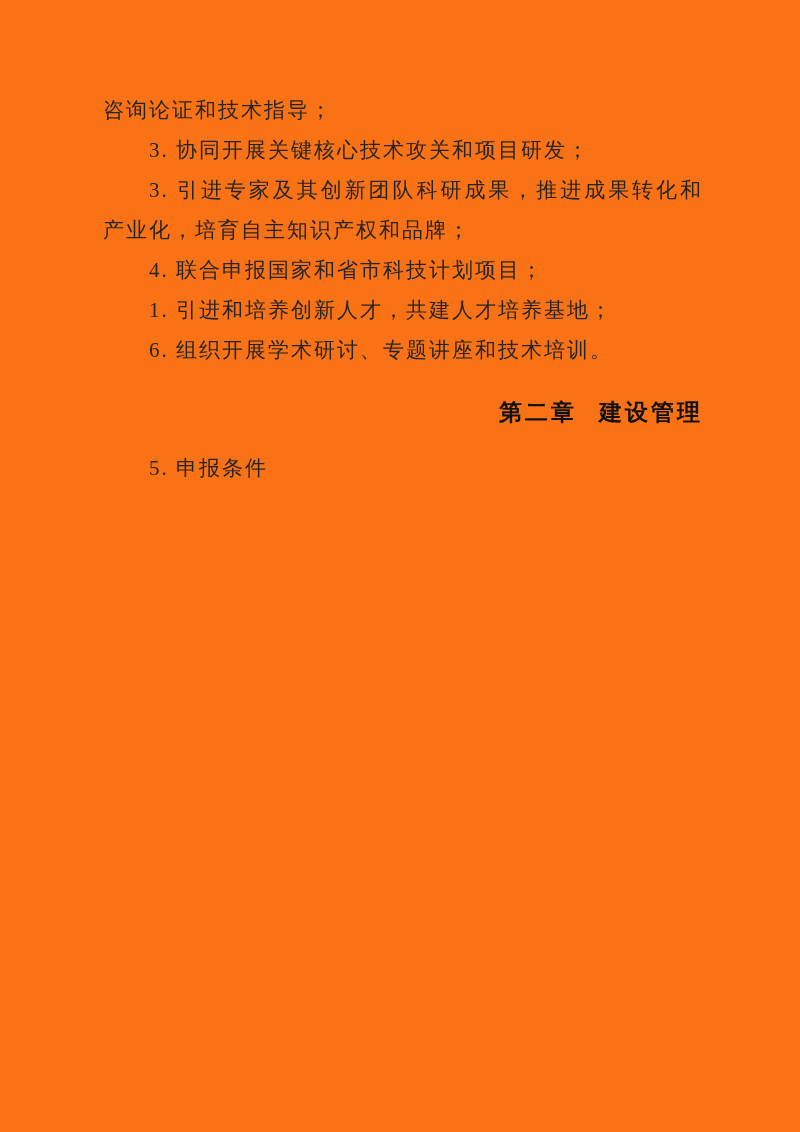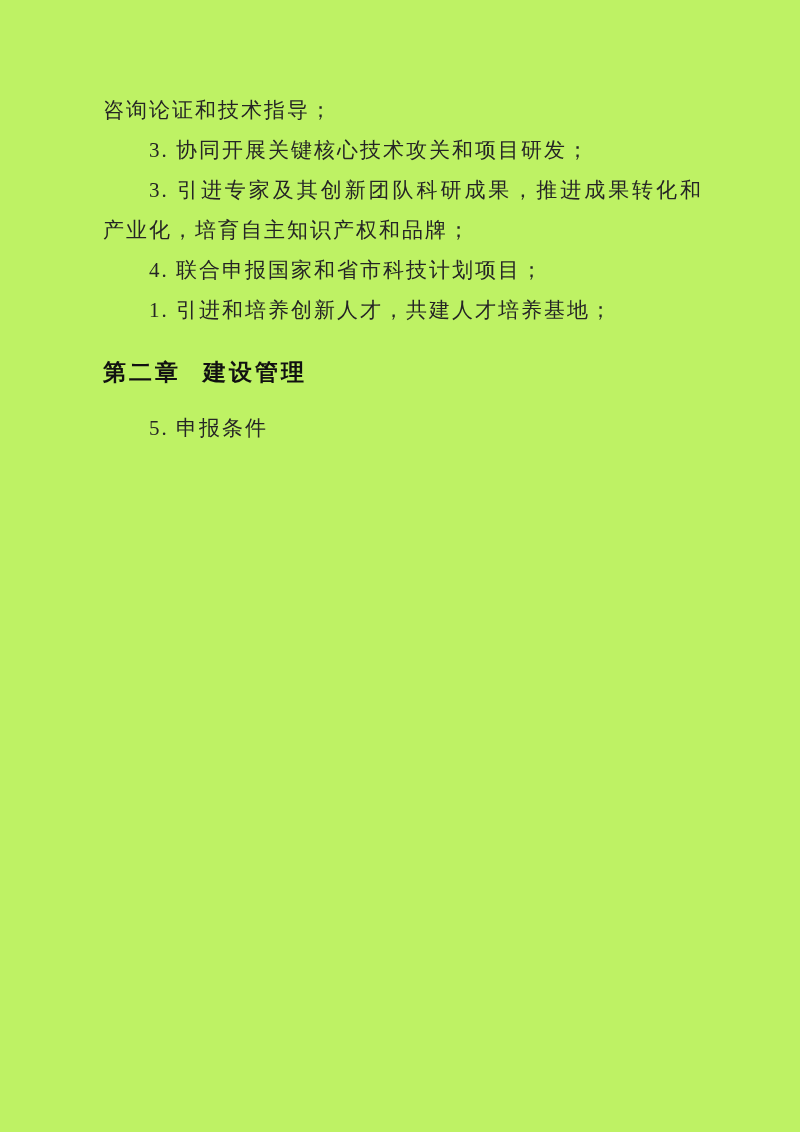--- a/index.html
+++ b/index.html
@@ -4,21 +4,21 @@
 <style>
   html, body {
     margin: 0;
     padding: 0;
     background: #ffffff;
   }
   .page {
     position: relative;
     width: 800px;
     height: 1132px;
-    background: #bef264;
+    background: #f97316;
     box-sizing: border-box;
     padding: 90px 97px 8px 103px;
     overflow: hidden;
   }
   .content {
     width: 600px;
   }
   p.para {
     margin: 0;
     font-family: "Liberation Serif", "DejaVu Serif", serif;
@@ -28,21 +28,21 @@
     color: #252525;
     text-align: justify;
     text-justify: inter-character;
     text-indent: 46px;
   }
   p.para.no-indent {
     text-indent: 0;
   }
   h2.chapter-heading {
     margin: 22px 0 16px 0;
-    text-align: left;
+    text-align: right;
     font-family: "Liberation Sans", "DejaVu Sans", sans-serif;
     font-weight: 700;
     font-size: 23px;
     line-height: 40px;
     letter-spacing: 3px;
     color: #111111;
     text-indent: 0;
   }
   .chapter-number {
     margin-right: 22px;
@@ -64,20 +64,21 @@
     <p class="para no-indent">咨询论证和技术指导；</p>
 
     <p class="para">3. 协同开展关键核心技术攻关和项目研发；</p>
 
     <p class="para">3. 引进专家及其创新团队科研成果，推进成果转化和产业化，培育自主知识产权和品牌；</p>
 
     <p class="para">4. 联合申报国家和省市科技计划项目；</p>
 
     <p class="para">1. 引进和培养创新人才，共建人才培养基地；</p>
 
+    <p class="para">6. 组织开展学术研讨、专题讲座和技术培训。</p>
 
     <h2 class="chapter-heading"><span class="chapter-number">第二章</span><span class="chapter-title">建设管理</span></h2>
 
 
     <p class="para">5. 申报条件</p>
 
 
 
   </div>
 </div>

